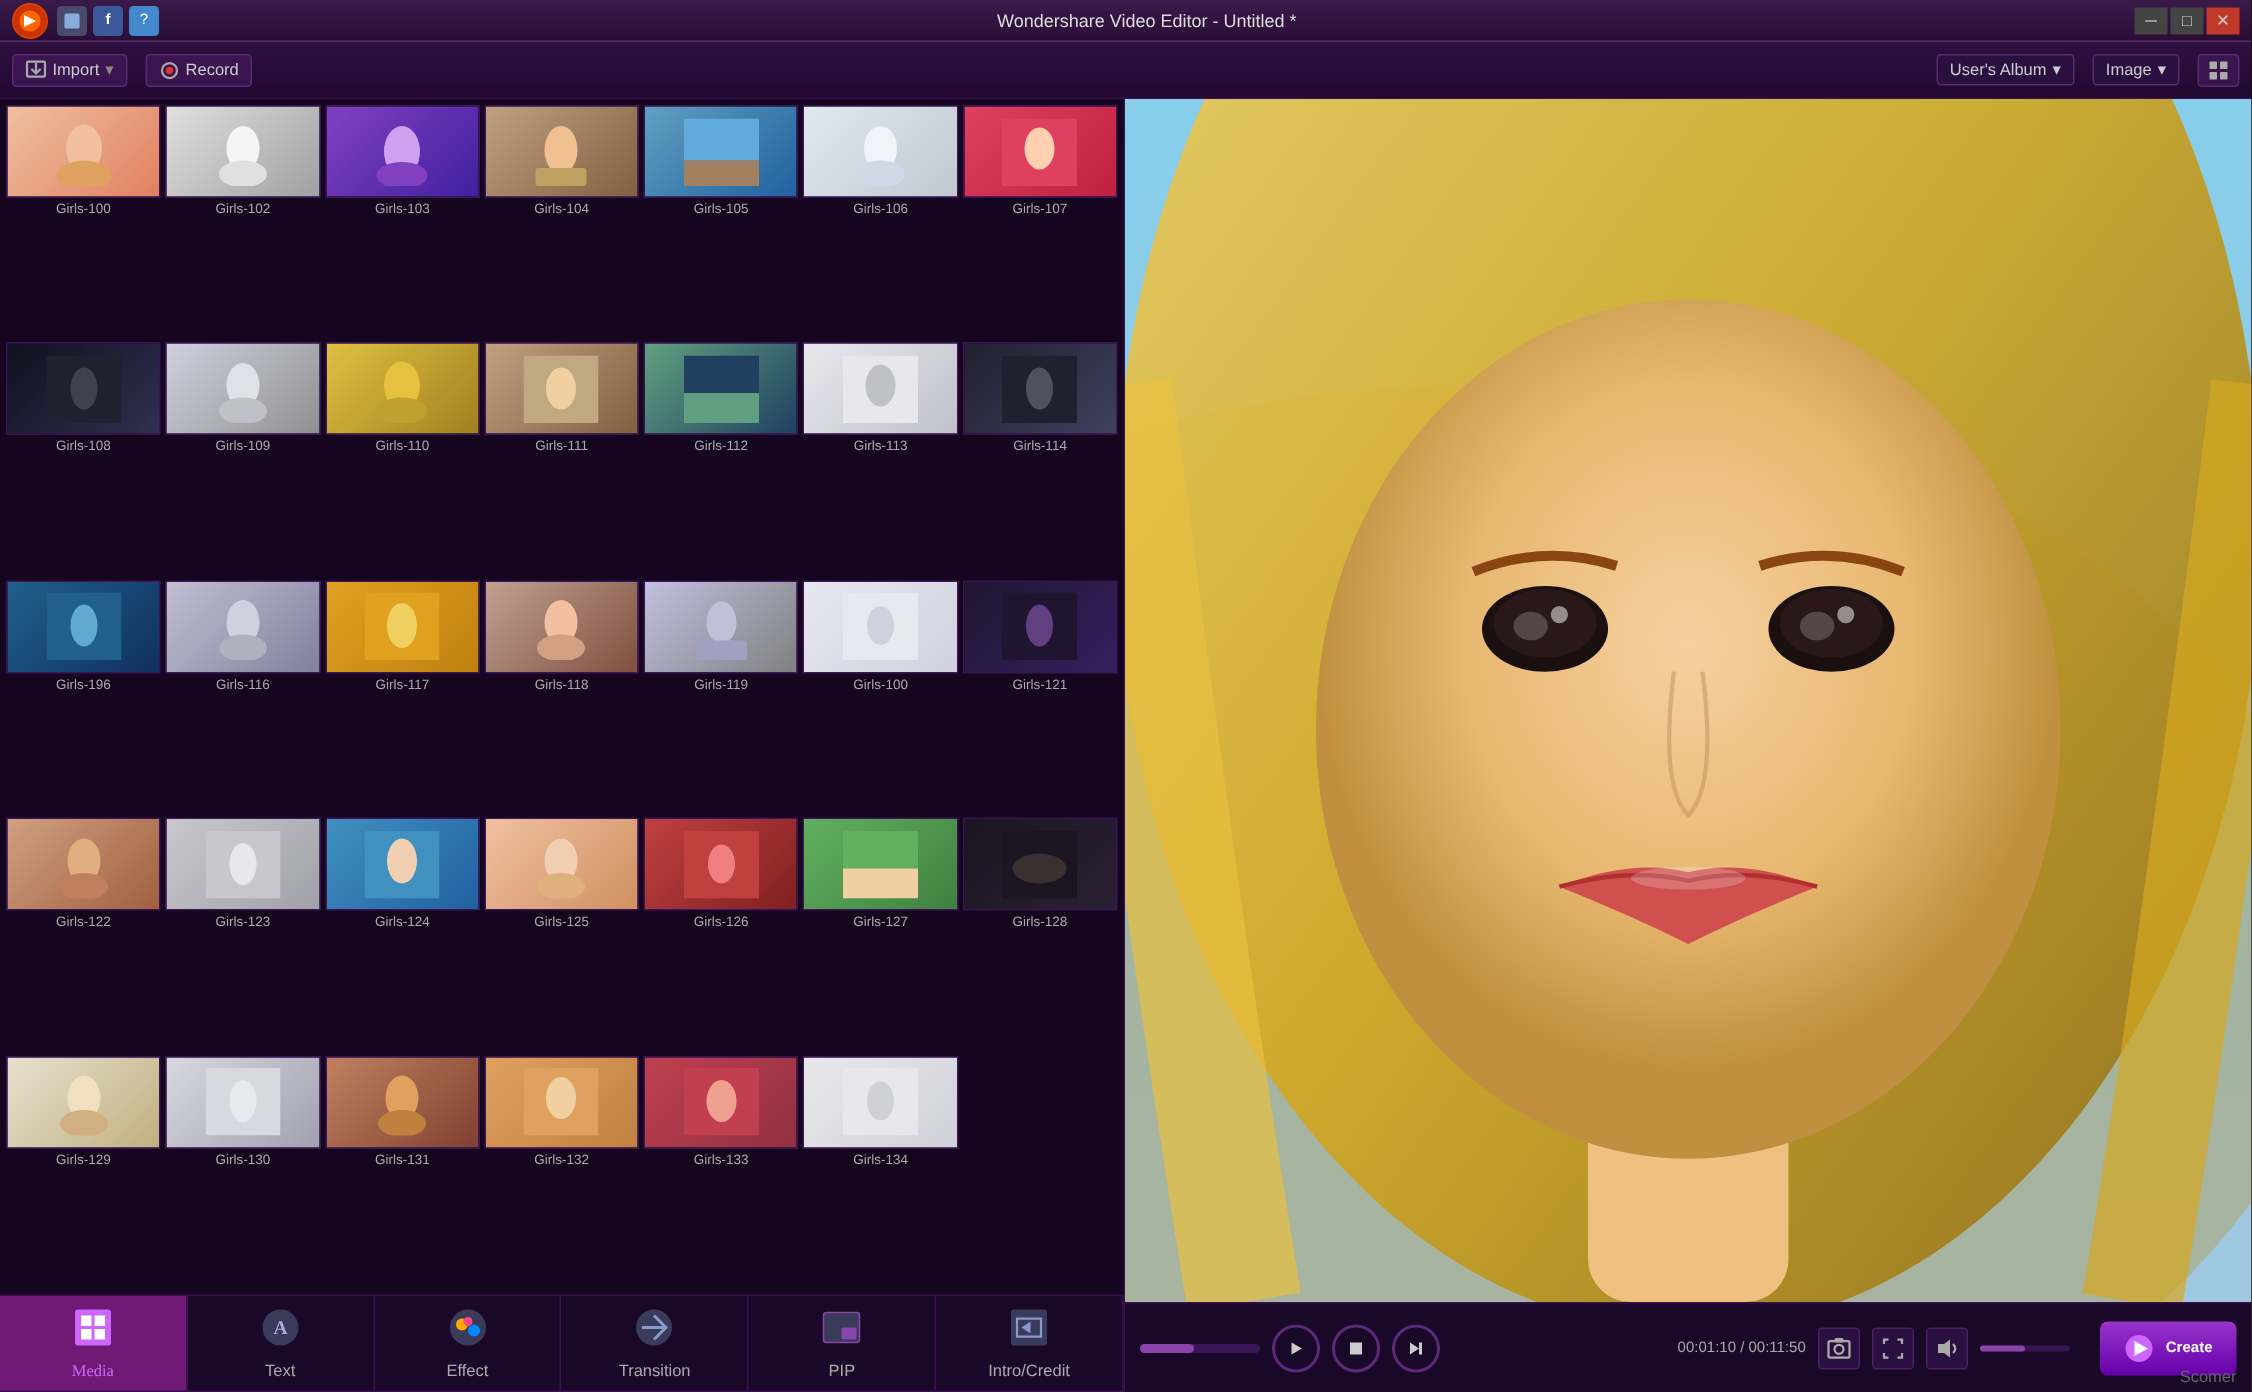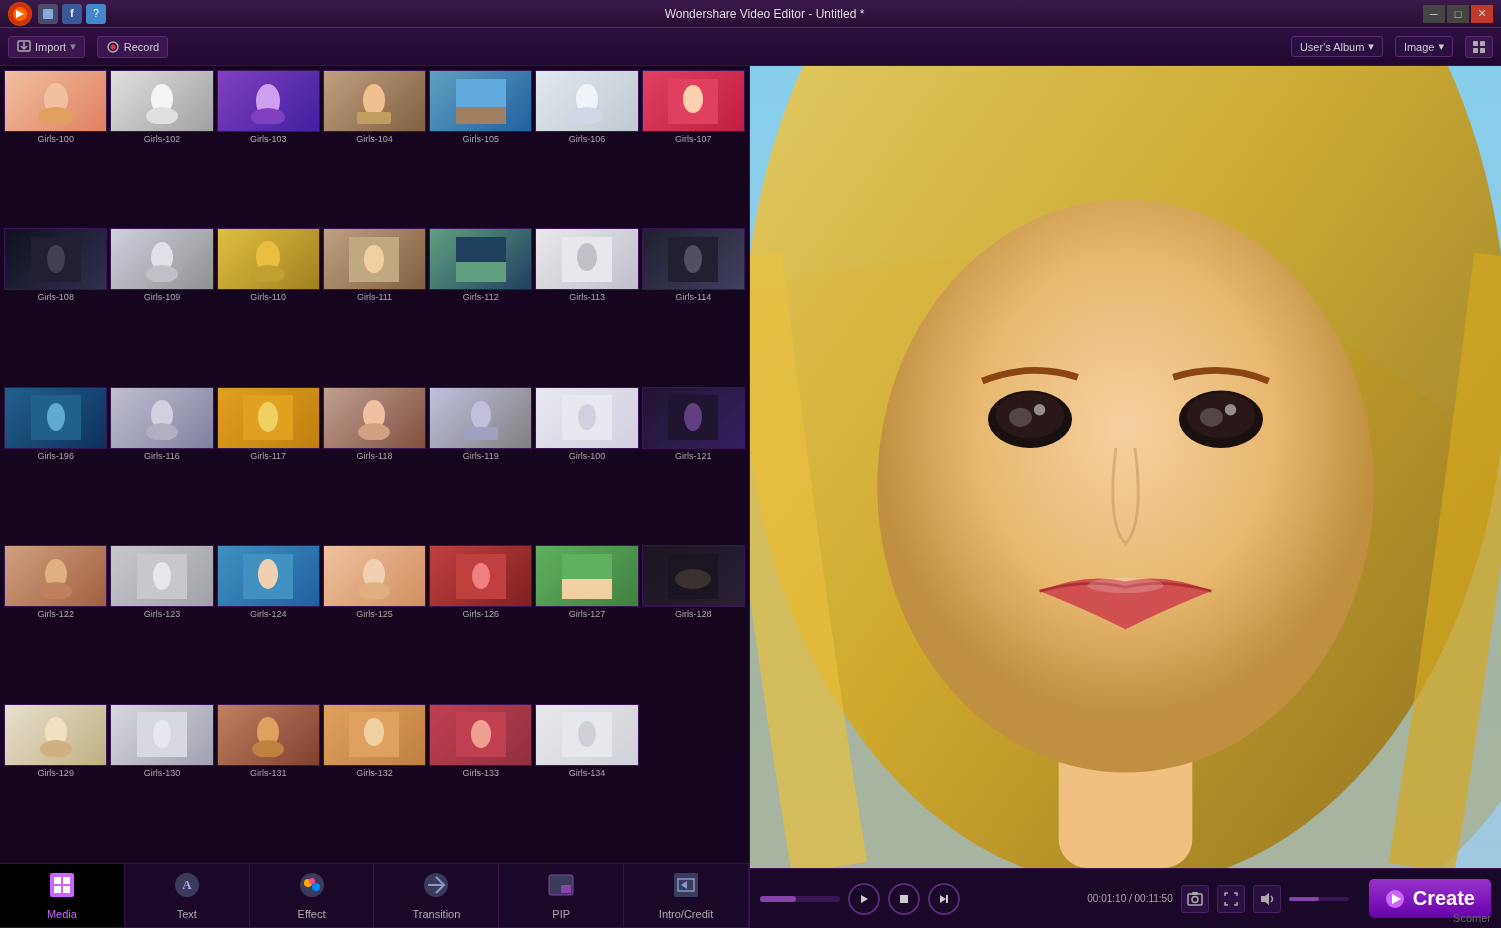--- a/index.html
+++ b/index.html
@@ -150,22 +150,23 @@
       align-items: center;
       justify-content: center;
       cursor: pointer;
       border-right: 1px solid #3a1050;
       color: #aaa;
       font-size: 11px;
       gap: 3px;
       position: relative;
     }
     .tab-item.active {
-      background: #000000;
+      background: #701a75;
       color: #cc66ff;
+      font-family: Liberation Serif, serif;
     }
     .tab-icon {
       font-size: 22px;
     }
 
     
     #right-panel {
       flex: 1;
       display: flex;
       flex-direction: column;
@@ -255,21 +256,21 @@
       width: 50%;
     }
 
     
     #create-btn {
       background: linear-gradient(180deg, #9933cc 0%, #6600aa 100%);
       border: none;
       border-radius: 5px;
       padding: 8px 16px;
       color: white;
-      font-size: 20px;
+      font-size: 10px;
       font-weight: bold;
       cursor: pointer;
       display: flex;
       align-items: center;
       gap: 8px;
       margin-left: 12px;
     }
 
     
     #watermark {

